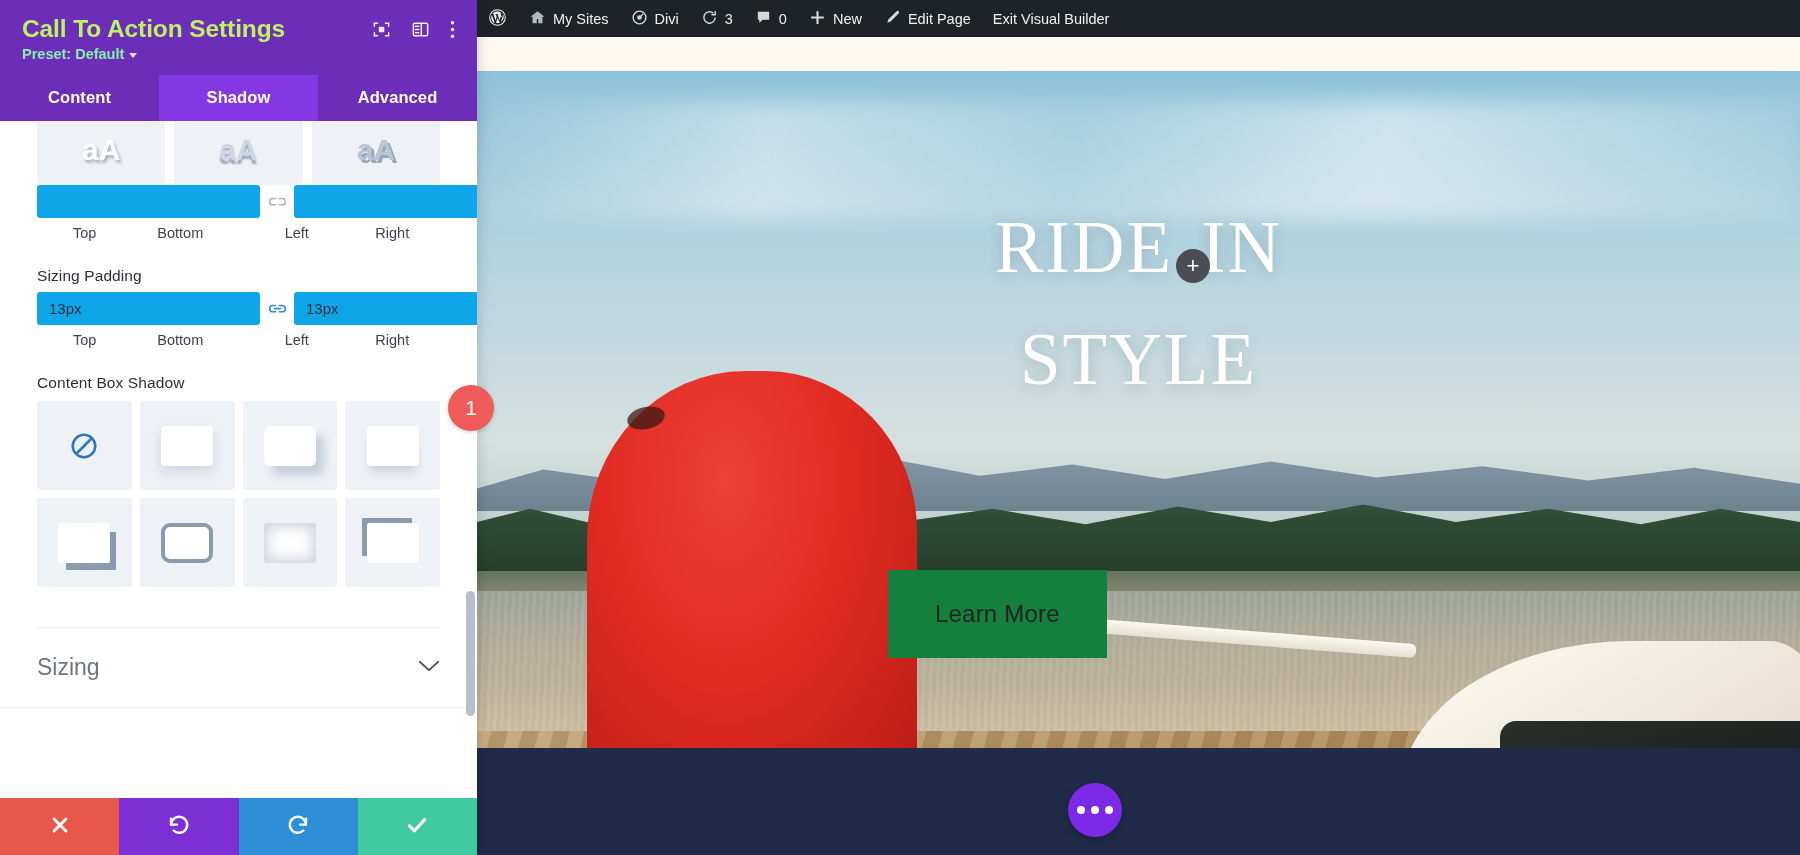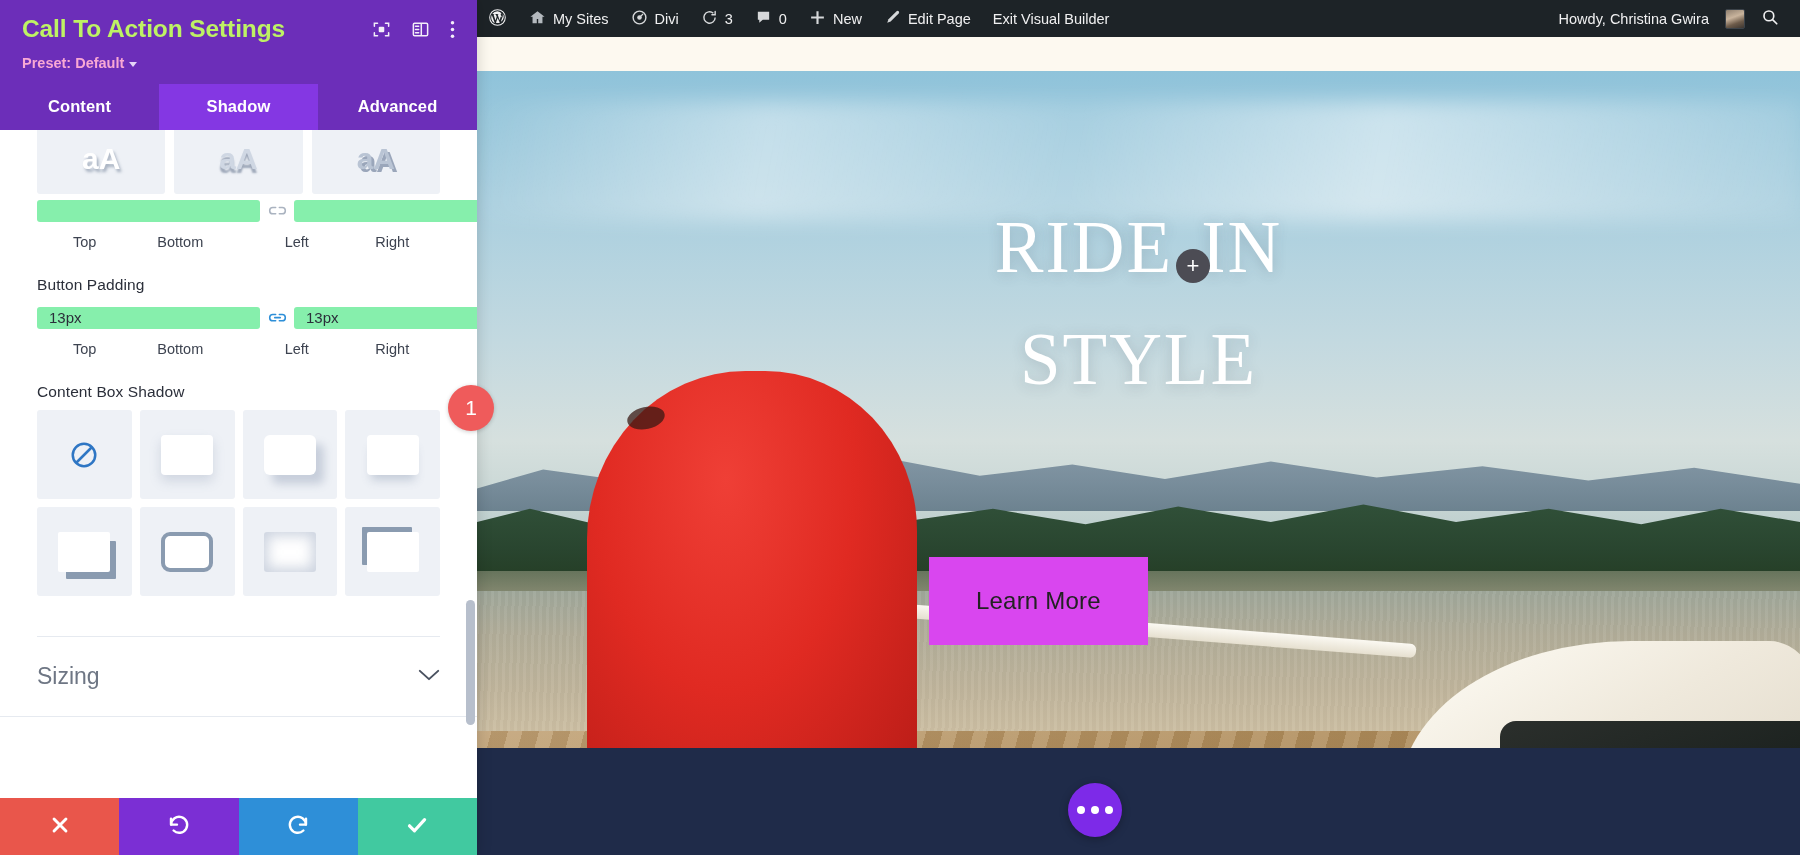--- a/index.html
+++ b/index.html
@@ -27,22 +27,22 @@
     flex: 0 0 auto;
   }
   .panel-title-row { display: flex; align-items: flex-start; }
   .panel-title {
     color: #bef264; font-size: 24.5px; font-weight: 700;
     letter-spacing: -0.1px; line-height: 1.1; flex: 1;
   }
   .panel-header-icons { display: flex; align-items: center; gap: 20px; padding-top: 4px; }
   .hdr-icon { cursor: pointer; opacity: .92; display: block; }
   .panel-preset {
-    color: #f9a8d4; font-size: 14.5px; font-weight: 700;
-    margin-top: 12px; display: inline-flex; align-items: center; gap: 5px;
+    color: #86efac; font-size: 14.5px; font-weight: 700;
+    margin-top: 3px; display: inline-flex; align-items: center; gap: 5px;
     cursor: pointer;
   }
   .caret-down {
     width: 0; height: 0;
     border-left: 4.5px solid transparent; border-right: 4.5px solid transparent;
     border-top: 5px solid #e5d6f7; display: inline-block; margin-top:2px;
   }
   .panel-tabs { display: flex; background: #6c2eb9; flex: 0 0 auto; }
   .panel-tab {
     flex: 1; text-align: center; padding: 13px 0 14px 0;
@@ -73,21 +73,21 @@
     font-size: 15.5px; color: #2b2f3a; font-weight: 400;
     margin: 26px 0 7px 0; letter-spacing: .1px;
   }
   .spacing-row { display: flex; align-items: flex-start; }
   .spacing-half { display: flex; align-items: center; flex: 1; }
   .spacing-sep {
     width: 1px; background: #d9dfe8; height: 34px; margin: 0 10px;
     align-self: flex-start;
   }
   .sp-input {
-    flex: 1; height: 22px; background: #86efac; border: none; border-radius: 3px;
+    flex: 1; height: 33px; background: #0ea5e9; border: none; border-radius: 3px;
     font-family: "Liberation Sans", sans-serif;
     font-size: 15px; color: #2b2f3a; padding: 0 12px; outline: none;
     min-width: 0;
   }
   .link-btn {
     width: 34px; height: 33px; display: flex; align-items: center; justify-content: center;
     cursor: pointer; flex: 0 0 34px;
   }
   .sub-labels { display: flex; margin-top: 6px; }
   .sub-half { display: flex; flex: 1; align-items: flex-end; }
@@ -246,27 +246,26 @@
     text-align: center; color: #fff;
     font-family: "Liberation Serif", serif;
     font-size: 104px; line-height: 1.08; letter-spacing: 2px;
     font-variant: small-caps; text-transform: lowercase;
     text-shadow: 0 2px 14px rgba(60,70,80,.22);
     pointer-events: none;
   }
   .hero-title span { display: block; }
 
   .learn-btn {
-    position: absolute; left: 411px; top: 486px;
-    background: #d946ef; color: #222;
+    position: absolute; left: 411px; top: 499px;
+    background: #15803d; color: #222;
     font-size: 24px; font-weight: 400;
     padding: 30px 47px;
     letter-spacing: .2px; cursor: pointer;
     font-family: "Liberation Sans", sans-serif;
-    margin-left: 41px;
   }
 
   .add-module-btn {
     position: absolute; left: 699px; top: 178px;
     width: 34px; height: 34px; border-radius: 50%;
     background: #4c4c54; color: #fff;
     display: flex; align-items: center; justify-content: center;
     font-size: 22px; font-weight: 300; cursor: pointer; line-height: 1;
   }
 
@@ -367,34 +366,20 @@
             </svg>
           </span>
           <span>Edit Page</span>
         </div>
 
         <div class="ab-item">
           <span>Exit Visual Builder</span>
         </div>
       </div>
 
-      <div class="ab-right">
-        <div class="ab-item" style="padding-right:0;">
-          <span>Howdy, Christina Gwira</span>
-          <span class="ab-avatar"></span>
-        </div>
-        <div class="ab-search">
-          <span>
-            <svg width="18" height="18" viewBox="0 0 24 24" fill="none" stroke="#f0f0f1" stroke-width="2.2">
-              <circle cx="10.5" cy="10.5" r="6.5"></circle>
-                <path d="M15.4 15.4 21 21" stroke-linecap="round"></path>
-            </svg>
-          </span>
-        </div>
-      </div>
     </div>
 
     <div class="canvas">
       <div class="canvas-topstrip"></div>
 
       <div class="hero">
         <div class="sky"></div>
         <div class="cloud-band"></div>
         <div class="mountains"></div>
         <div class="forest"></div>
@@ -500,21 +485,21 @@
             <span>Top</span>
             <span>Bottom</span>
           </div>
           <div class="sub-gap"></div>
           <div class="sub-half">
             <span>Left</span>
             <span>Right</span>
           </div>
         </div>
 
-        <div class="field-label">Button Padding</div>
+        <div class="field-label">Sizing Padding</div>
         <div class="spacing-row">
           <div class="spacing-half">
             <input class="sp-input" value="13px" style="">
             <span class="link-btn">
               <svg width="19" height="14" viewBox="0 0 26 18" fill="none" stroke="#2e8fd8" stroke-width="2.1" stroke-linecap="round">
                 <path d="M10.5 4.2H6.6A4.3 4.3 0 0 0 6.6 12.8h3.9"></path>
                 <path d="M15.5 4.2h3.9a4.3 4.3 0 0 1 0 8.6h-3.9"></path>
                 <path d="M9.2 8.5h7.6"></path>
               </svg>
             </span>

